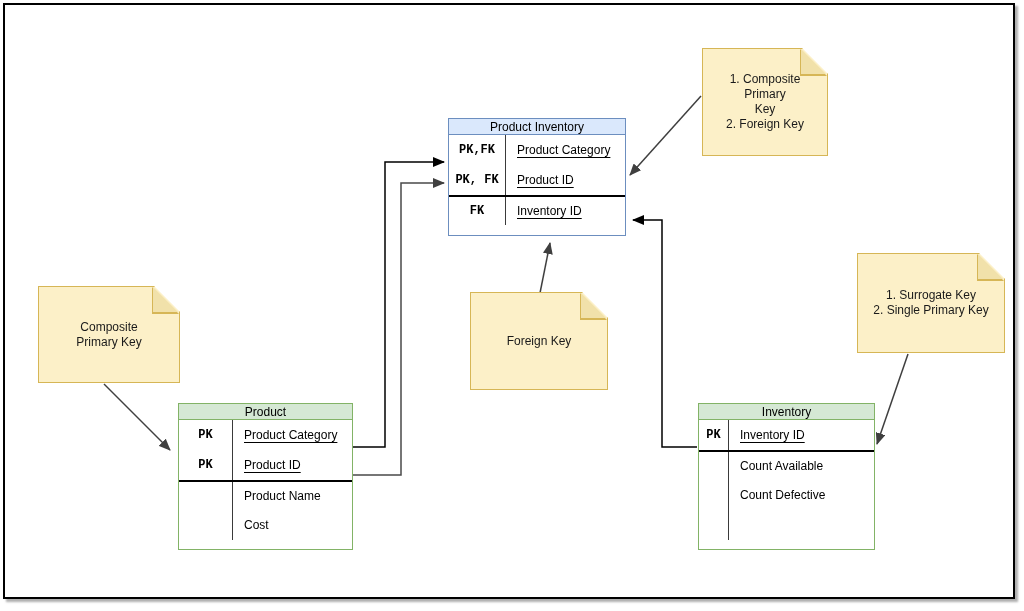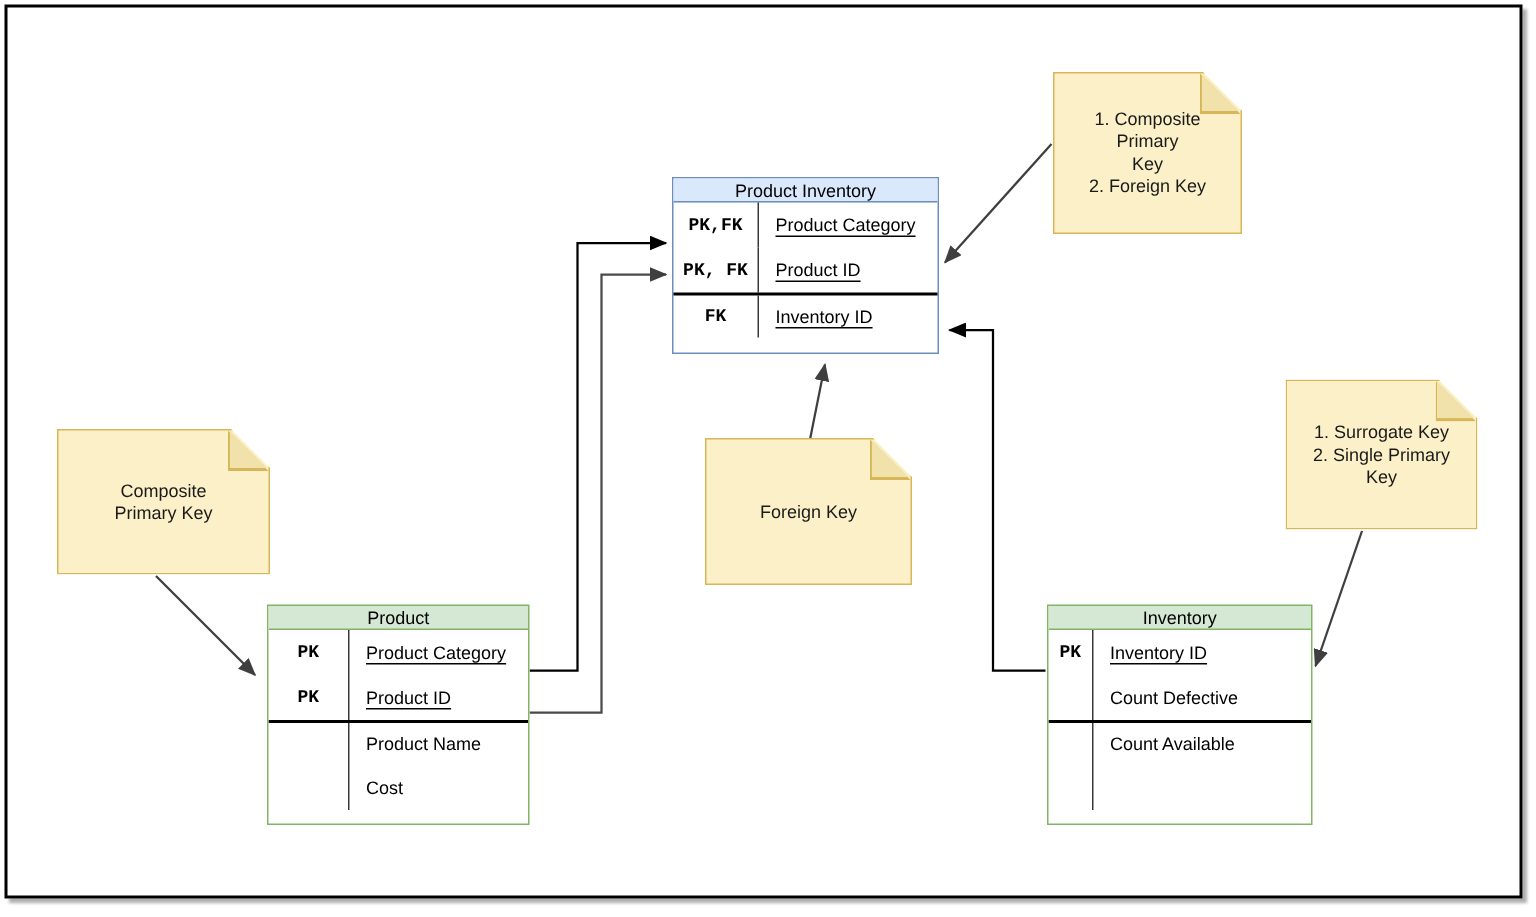--- a/index.html
+++ b/index.html
@@ -43,21 +43,21 @@
     font-size:12px; line-height:15px; color:#1a1a1a; white-space:pre-line;
     padding:6px; }
   .note::before { content:""; position:absolute; top:0; right:0; width:27px; height:27px;
     background:#d6b656; clip-path:polygon(0 0, 100% 100%, 0 100%); }
   .note::after { content:""; position:absolute; top:0; right:1px; width:25px; height:25px;
     background:#f1e1aa; clip-path:polygon(0 0, 100% 100%, 0 100%); }
 
   #note-top { left:702px; top:48px; width:126px; height:108px;justify-content:center; }
   #note-left { left:38px; top:286px; width:142px; height:97px; }
   #note-fk { left:470px; top:292px; width:138px; height:98px; }
-  #note-right { left:857px; top:253px; width:128px; height:100px; }
+  #note-right { left:857px; top:253px; width:148px; height:100px; }
 
   
   #connectors { position:absolute; left:0; top:0; width:1024px; height:611px;
     pointer-events:none; }
   #connectors polyline, #connectors line { fill:none; }
 </style>
 </head>
 <body>
 
 <div id="stage">
@@ -121,27 +121,27 @@
     </div>
   </div>
 
   <div id="tbl-inventory" class="etable green">
     <div class="t-header">Inventory</div>
     <div class="t-body">
       <div class="t-row">
         <div class="t-key">PK</div>
         <div class="t-field keyed">Inventory ID</div>
       </div>
+      <div class="t-row section-top">
+        <div class="t-key"></div>
+        <div class="t-field">Count Available</div>
+      </div>
       <div class="t-row">
         <div class="t-key"></div>
         <div class="t-field">Count Defective</div>
-      </div>
-      <div class="t-row section-top">
-        <div class="t-key"></div>
-        <div class="t-field">Count Available</div>
       </div>
       <div class="t-row">
         <div class="t-key"></div>
         <div class="t-field"></div>
       </div>
     </div>
   </div>
 
   <div id="note-top" class="note">
     <span>1. Composite Primary

